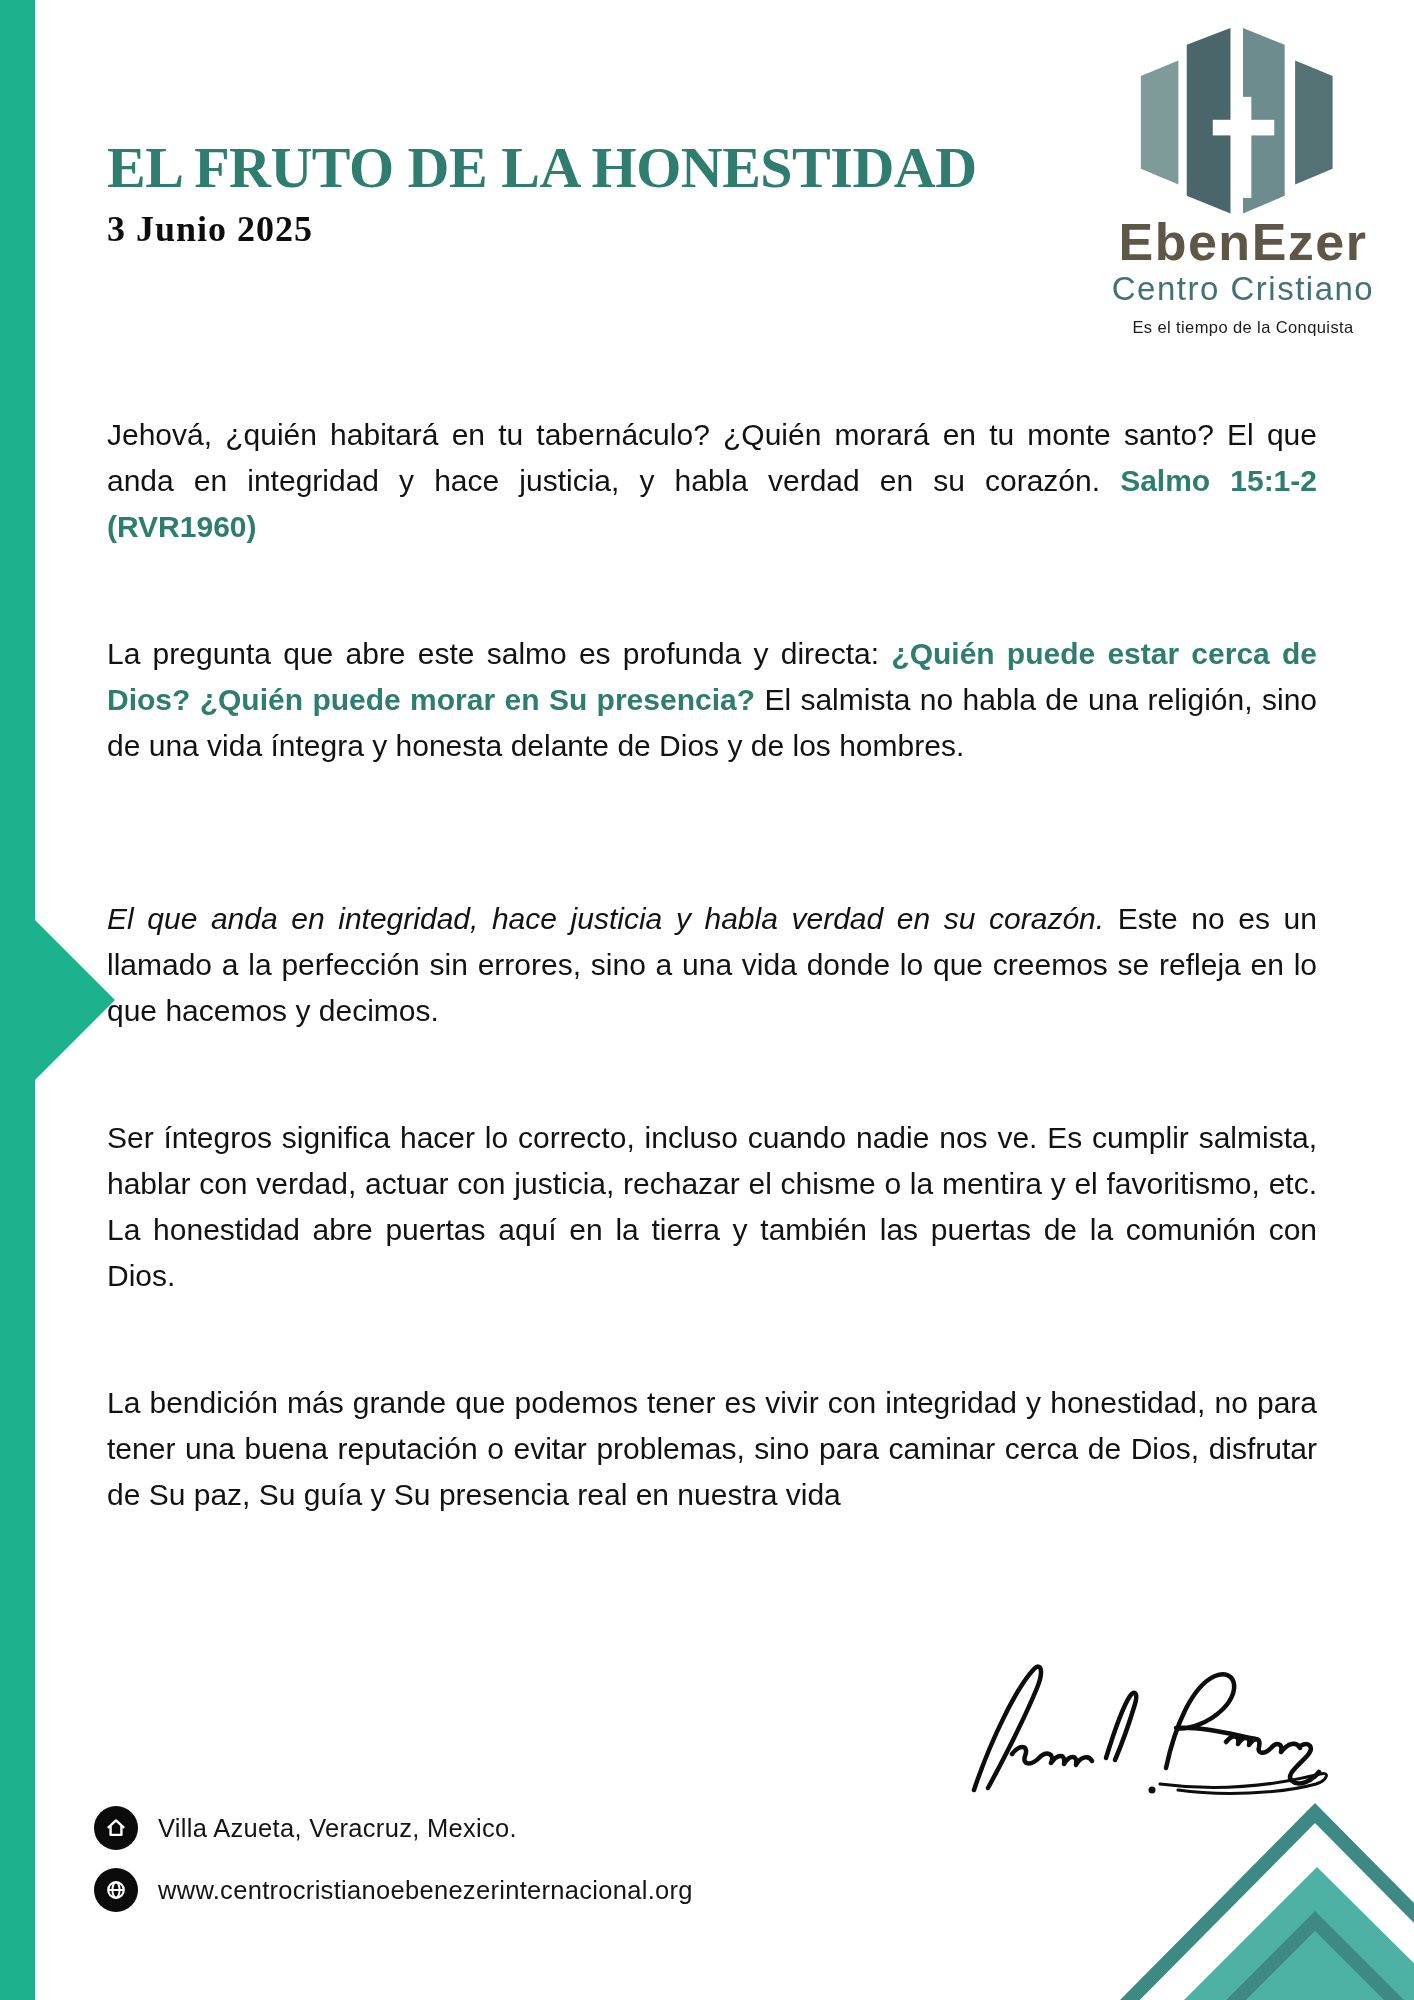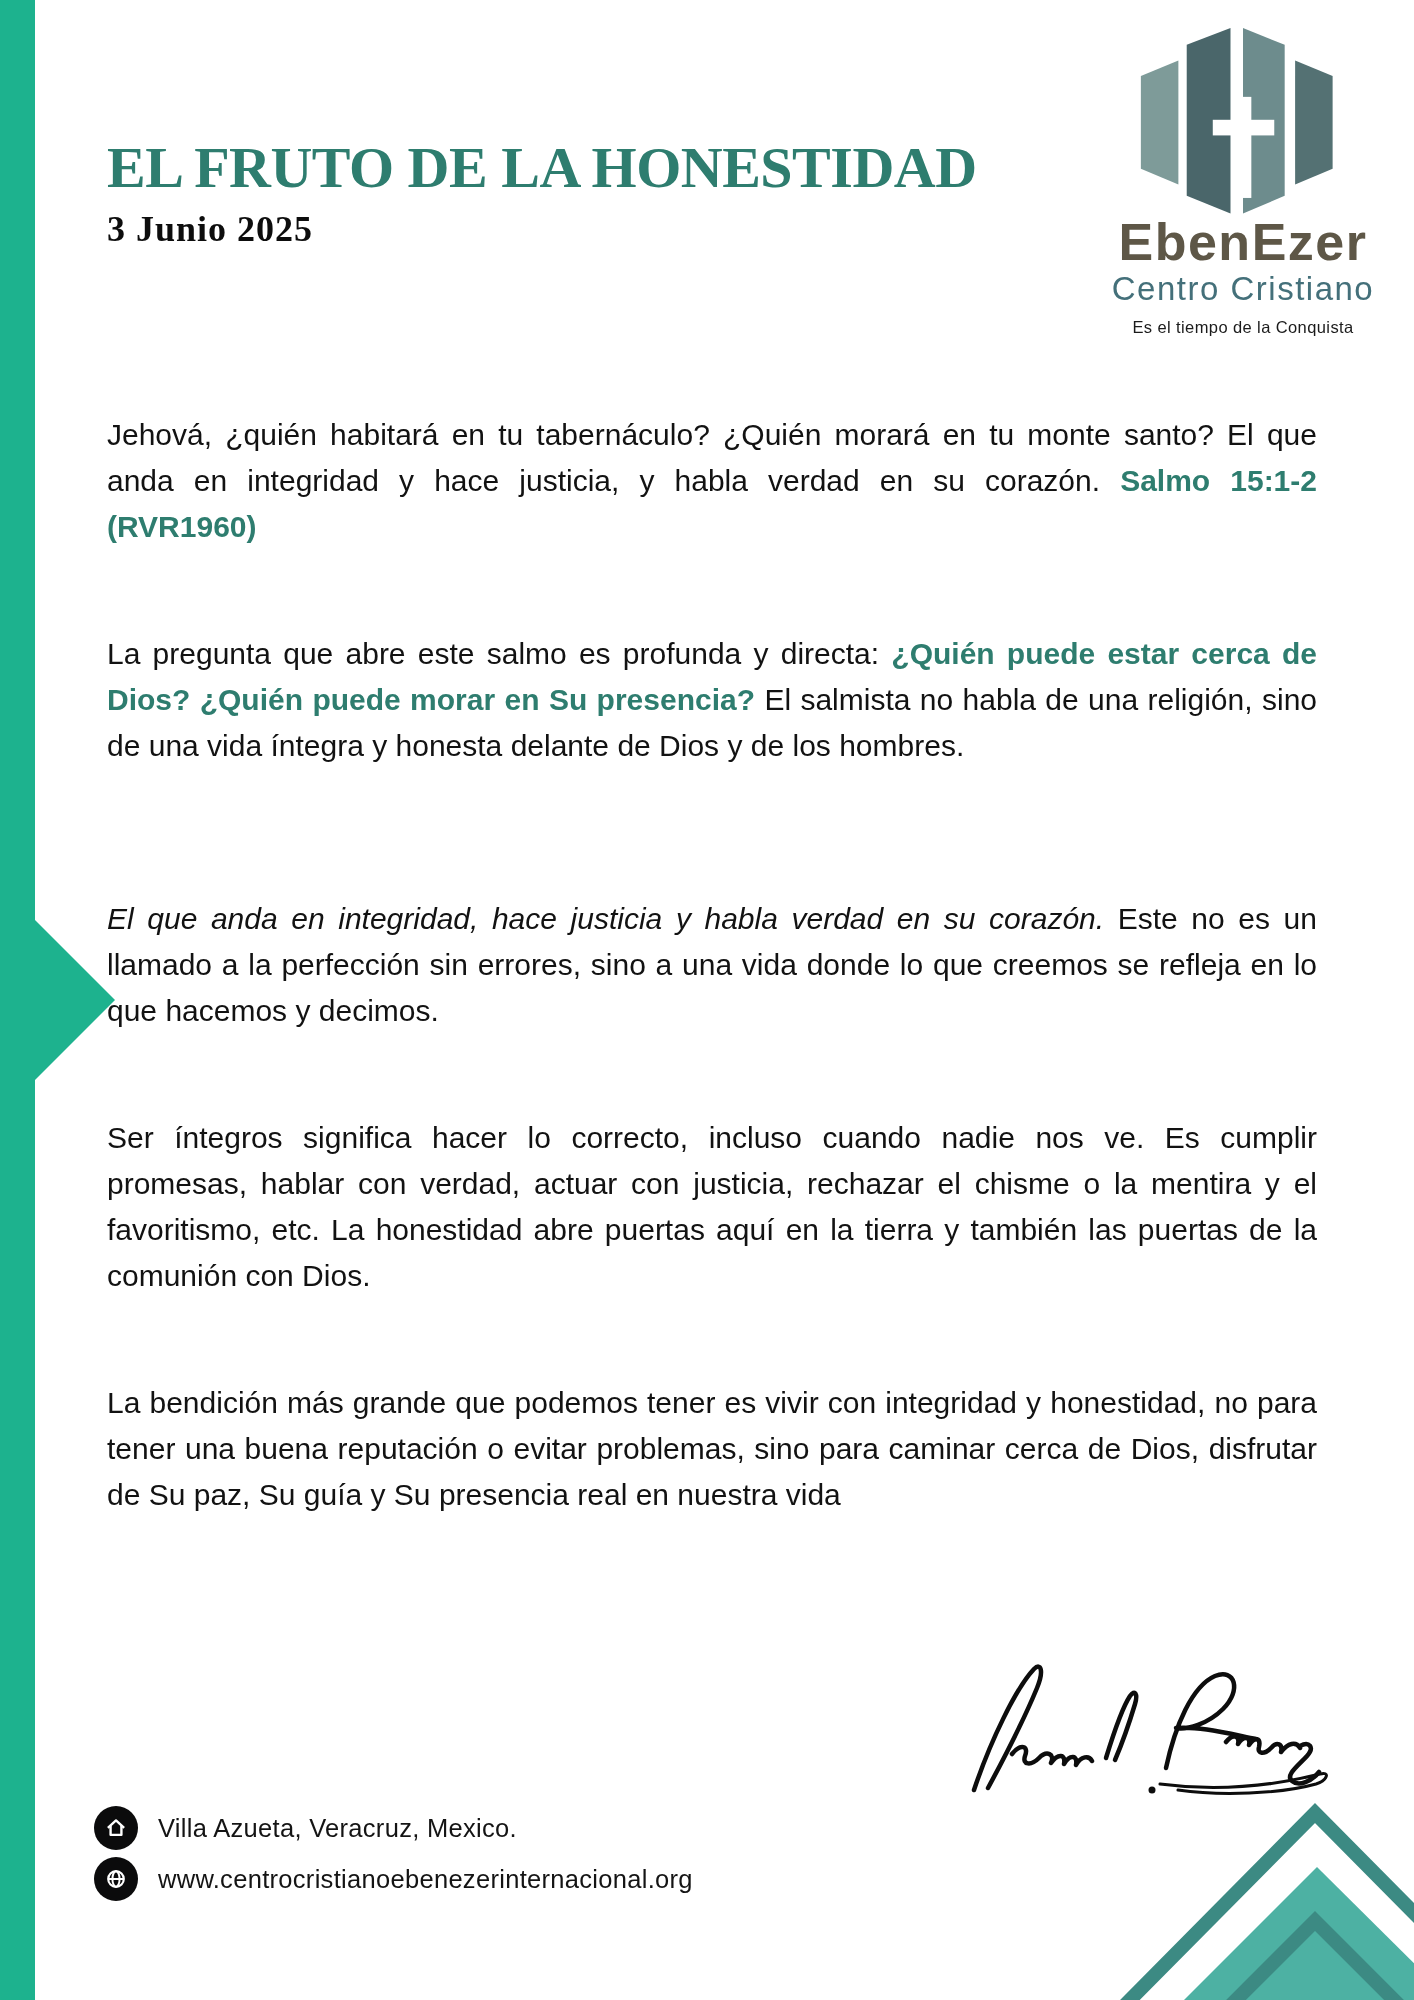--- a/index.html
+++ b/index.html
@@ -41,21 +41,21 @@
   
   .body-text{position:absolute;left:107px;top:412px;width:1210px;
     font-size:30px;line-height:46px;text-align:justify;color:#121212;}
   .body-text p{margin:0 0 81px 0;}
   .seg-bold{font-weight:normal;}
   .seg-teal{font-weight:bold;color:var(--body-teal);}
   .seg-italic{font-style:italic;}
   
   .signature{position:absolute;left:920px;top:1638px;}
   
-  .footer{position:absolute;left:94px;top:1806px;display:flex;flex-direction:column;gap:7px;z-index:3;}
+  .footer{position:absolute;left:94px;top:1806px;display:flex;flex-direction:column;gap:18px;z-index:3;}
   .footer-row{display:flex;align-items:center;gap:20px;height:44px;}
   .icon-circle{width:44px;height:44px;border-radius:50%;background:#0b0b0c;
     display:flex;align-items:center;justify-content:center;flex:0 0 44px;}
   .icon-circle.email{background:var(--email-circle);}
   .footer-label{font-size:25.5px;color:#141414;letter-spacing:0.3px;}
   
   .corner{position:absolute;left:0;top:0;z-index:1;pointer-events:none;}
   .content-layer{position:relative;z-index:2;}
 </style>
 </head>
@@ -88,21 +88,21 @@
       </svg>
       <div class="logo-name">EbenEzer</div>
       <div class="logo-subtitle">Centro Cristiano</div>
       <div class="logo-tagline">Es el tiempo de la Conquista</div>
     </div>
 
     <div class="body-text">
         <p><span class="seg-normal">Jehová, ¿quién habitará en tu tabernáculo? ¿Quién morará en tu monte santo? El que anda en integridad y hace justicia, y habla verdad en su corazón. </span><span class="seg-teal">Salmo 15:1-2 (RVR1960)</span></p>
         <p><span class="seg-bold">La pregunta que abre este salmo es profunda y directa: </span><span class="seg-teal">¿Quién puede estar cerca de Dios? ¿Quién puede morar en Su presencia? </span><span class="seg-normal">El salmista </span><span class="seg-bold">no habla de una religión</span><span class="seg-normal">, </span><span class="seg-bold">sino de una vida íntegra y honesta</span><span class="seg-normal"> delante de Dios y de los hombres.</span></p>
         <p><br><span class="seg-italic">El que anda en integridad, hace justicia y habla verdad en su corazón. </span><span class="seg-normal">Este no es un llamado a la perfección sin errores, sino a una vida donde lo que creemos se refleja en lo que hacemos y decimos.</span></p>
-        <p><span class="seg-bold">Ser íntegros significa hacer lo correcto</span><span class="seg-normal">, incluso cuando nadie nos ve. Es cumplir promesas, hablar con verdad, actuar con justicia, rechazar el chisme o la mentira y el favoritismo, etc. La honestidad abre puertas aquí en la tierra y también las puertas de la comunión con Dios.</span></p>
+        <p><span class="seg-bold">Ser íntegros significa hacer lo correcto</span><span class="seg-normal">, incluso cuando nadie nos ve. Es cumplir salmista, hablar con verdad, actuar con justicia, rechazar el chisme o la mentira y el favoritismo, etc. La honestidad abre puertas aquí en la tierra y también las puertas de la comunión con Dios.</span></p>
         <p><span class="seg-bold">La bendición más grande que podemos tener es vivir con integridad y honestidad, </span><span class="seg-normal">no para tener una buena reputación o evitar problemas, sino para caminar cerca de Dios, disfrutar de Su paz, Su guía y Su presencia real en nuestra vida</span></p>
       </div>
 
     <svg class="signature" width="420" height="170" viewBox="0 0 420 170" aria-label="Ismael Ramirez">
       <g fill="none" stroke="#0d0d0d" stroke-width="4.5" stroke-linecap="round" stroke-linejoin="round">
         <path d="M54 152 C70 104 96 50 114 31 C121 24 124 33 117 50 C103 84 82 124 68 150"></path>
         <path d="M92 116 c9 -11 17 -8 13 2 c-3 9 6 10 14 2 c8 -8 16 -4 12 5 c7 -10 15 -9 13 1 c6 -10 14 -9 12 1 c5 -9 13 -10 16 -4"></path>
         <path d="M186 120 c8 -26 16 -50 24 -62 c5 -7 8 -2 5 8 c-6 20 -14 42 -20 56"></path>
         <path d="M246 130 C255 88 272 48 295 38 C315 30 322 52 303 71 C288 86 267 92 256 90 C278 88 306 95 336 101"></path>
         <path d="M306 104 c7 -9 14 -6 12 2 c6 -9 13 -7 11 1 c6 -9 12 -7 10 2 c-2 7 5 8 12 1 c6 -7 12 -4 10 4 c7 -9 15 -11 19 -4"></path>

